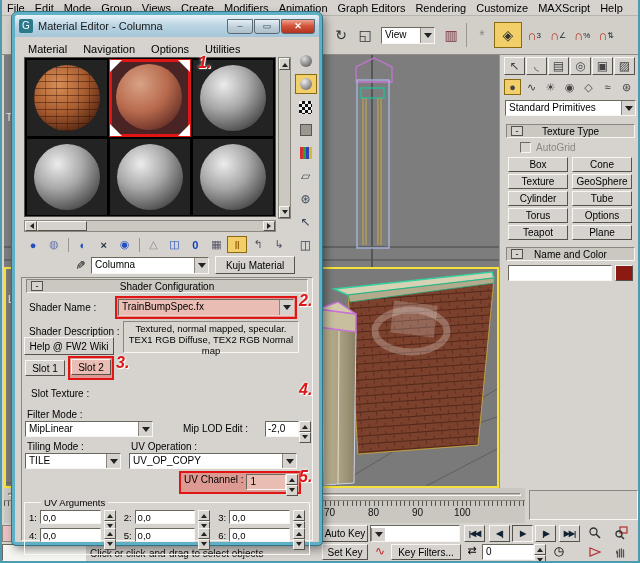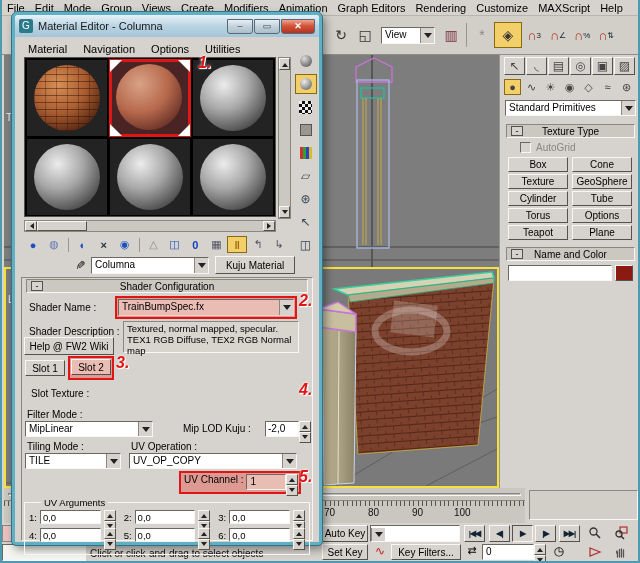--- a/index.html
+++ b/index.html
@@ -446,40 +446,40 @@
     <div class="hlbox abs" style="left:100px;top:281px;width:182px;height:23px;">
       <span class="combo pinkfield" style="flex:1;height:17px;border-color:#6b6860 #f0d0c8 #f0d0c8 #6b6860;">
         <span class="cv pinkfield">TrainBumpSpec.fx</span>
           <span class="cb">
             <i class="dnarr"></i>
           </span>
       </span>
     </div>
 
     <span class="abs lbl" style="left:14px;top:311px;">Shader Description :</span>
-    <div class="abs groove" style="left:108px;top:306px;width:176px;height:32px;background:#d8d5cf;font-size:9.5px;padding:1px 3px;line-height:11px;">
+    <div class="abs groove" style="left:108px;top:306px;width:176px;height:32px;background:#d8d5cf;font-size:9.5px;padding:1px 3px;line-height:11px;text-align:center;">
       <span>Textured, normal mapped, specular. TEX1 RGB Diffuse, TEX2 RGB Normal map</span>
     </div>
     <button class="btn abs" style="left:9px;top:322px;width:90px;height:18px;">Help @ FW2 Wiki</button>
 
     <button class="btn abs" style="left:10px;top:345px;width:40px;height:16px;">Slot 1</button>
     <div class="hlbox abs" style="left:53px;top:341px;width:46px;height:24px;">
       <button class="btn pinkfield" style="flex:1;height:16px;">Slot 2</button>
     </div>
 
     <span class="abs lbl" style="left:16px;top:373px;">Slot Texture :</span>
 
     <span class="abs lbl" style="left:12px;top:394px;">Filter Mode :</span>
     <span class="combo abs" style="left:10px;top:406px;width:128px;height:16px;">
       <span class="cv">MipLinear</span>
         <span class="cb">
           <i class="dnarr"></i>
         </span>
     </span>
-    <span class="abs lbl" style="left:168px;top:408px;">Mip LOD Kuju :</span>
+    <span class="abs lbl" style="left:168px;top:408px;">Mip LOD Edit :</span>
     <span class="abs" style="left:250px;top:406px;width:46px;height:16px;display:flex;">
       <span class="sunken" style="flex:1;padding:1px 2px;font-size:10px;">-2,0</span>
       <span class="spin">
           <i class="su"></i>
           <i class="sd"></i>
         </span>
     </span>
 
     <span class="abs lbl" style="left:12px;top:426px;">Tiling Mode :</span>
     <span class="abs lbl" style="left:116px;top:426px;">UV Operation :</span>

